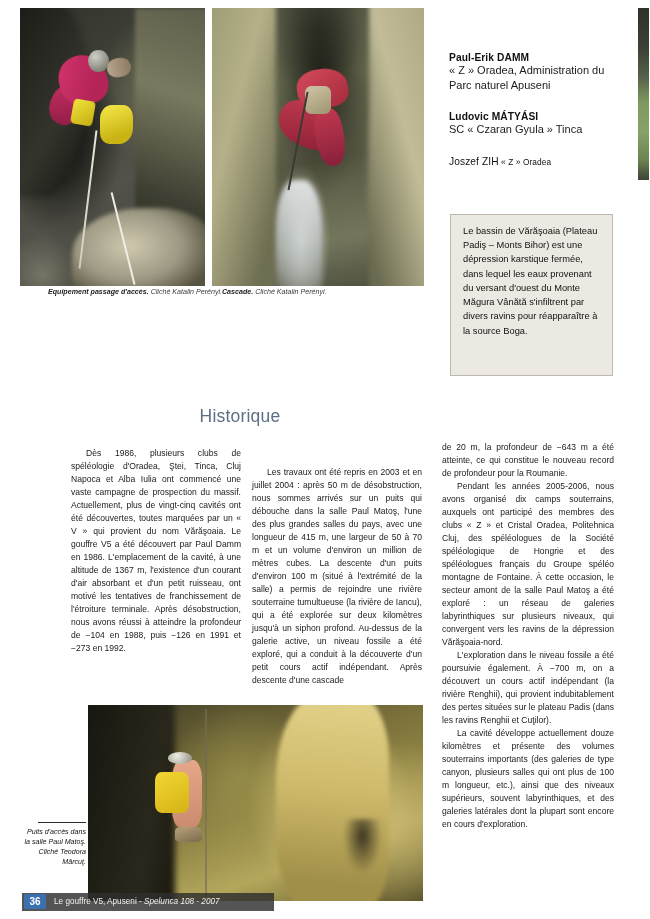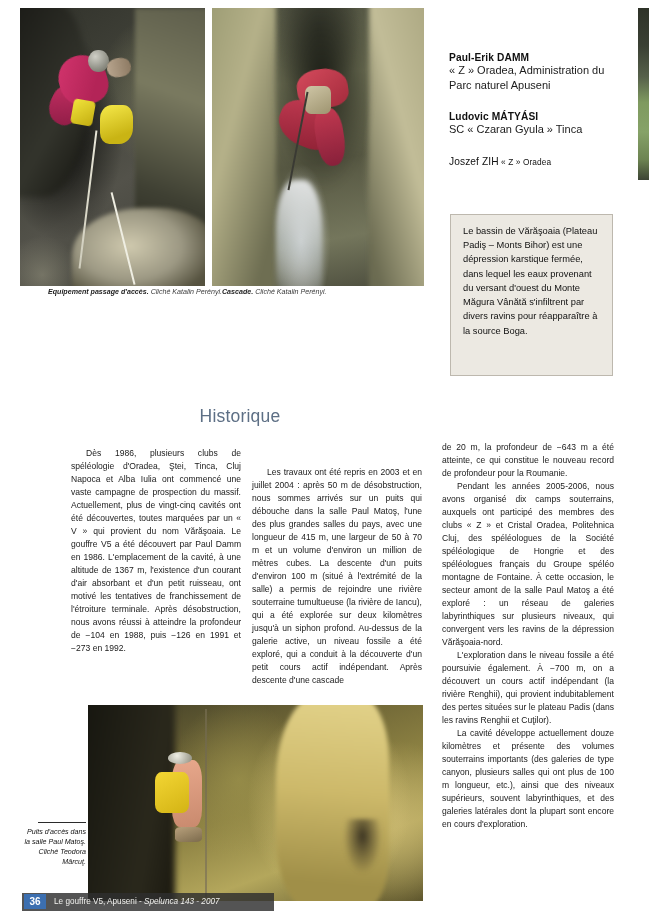--- a/index.html
+++ b/index.html
@@ -479,17 +479,17 @@
     <div class="ph-layer boot"></div>
   </div>
 
   <div id="cap-puits-rule"></div>
   <div class="cap" id="cap-puits">Puits d'accès dans la salle Paul Matoş. Cliché Teodora Mărcuţ.</div>
 
   <div id="footer">
     <div id="footer-bar"></div>
     <div id="page-num">36</div>
     <div id="footer-text">
-      <span>Le gouffre V5, Apuseni - </span><span class="ital">Spelunca 143 - 2007</span>
+      <span>Le gouffre V5, Apuseni - </span><span class="ital">Spelunca 108 - 2007</span>
     </div>
   </div>
 
 </div>
 
 </body></html>

